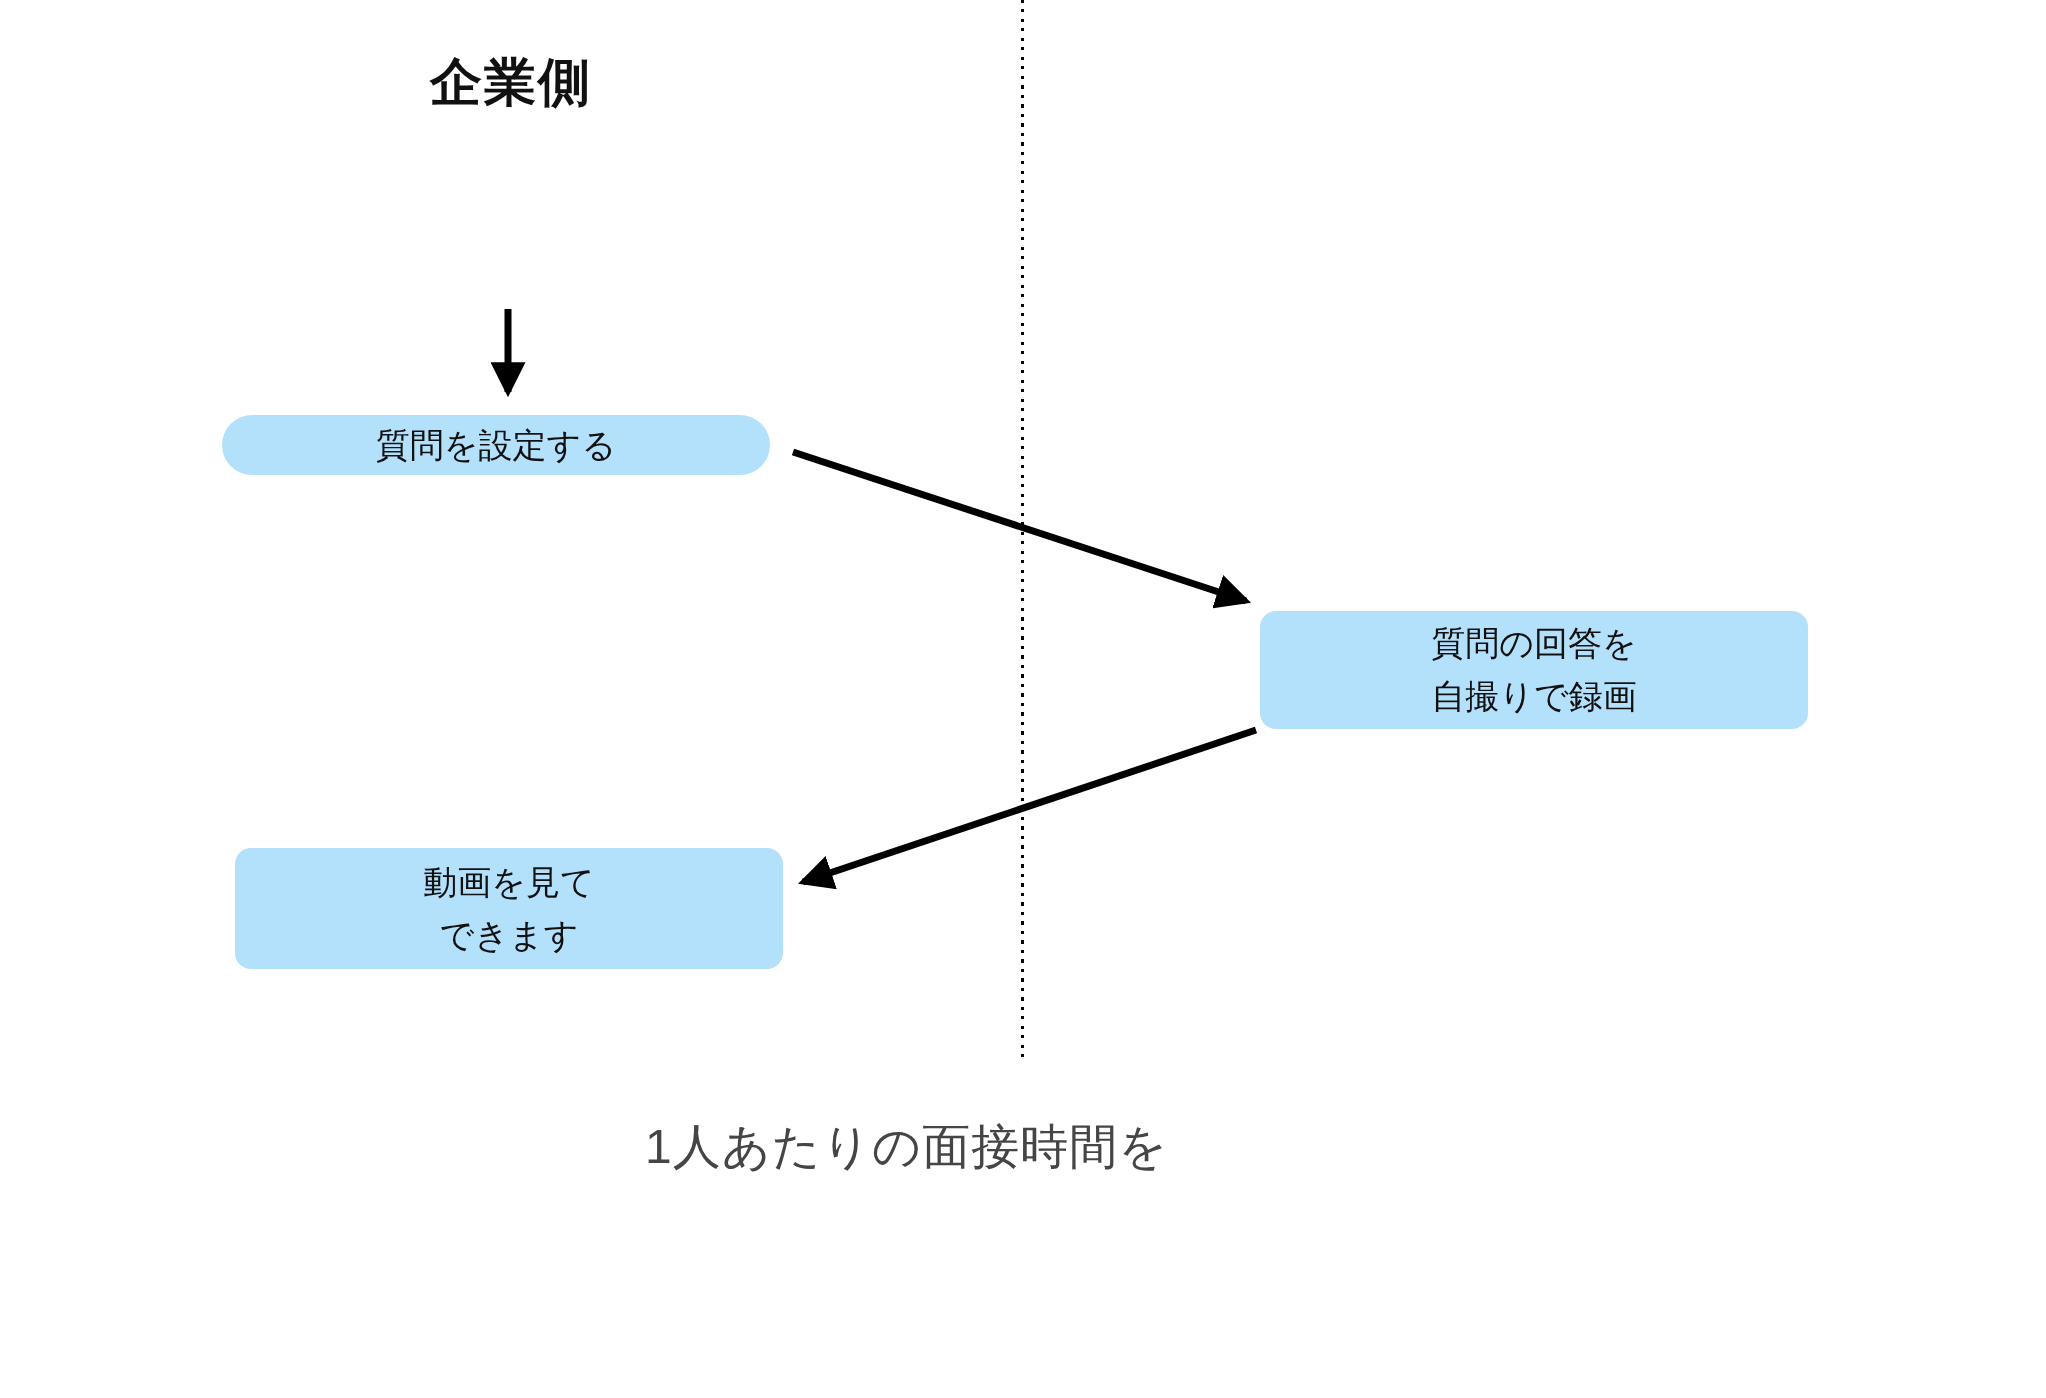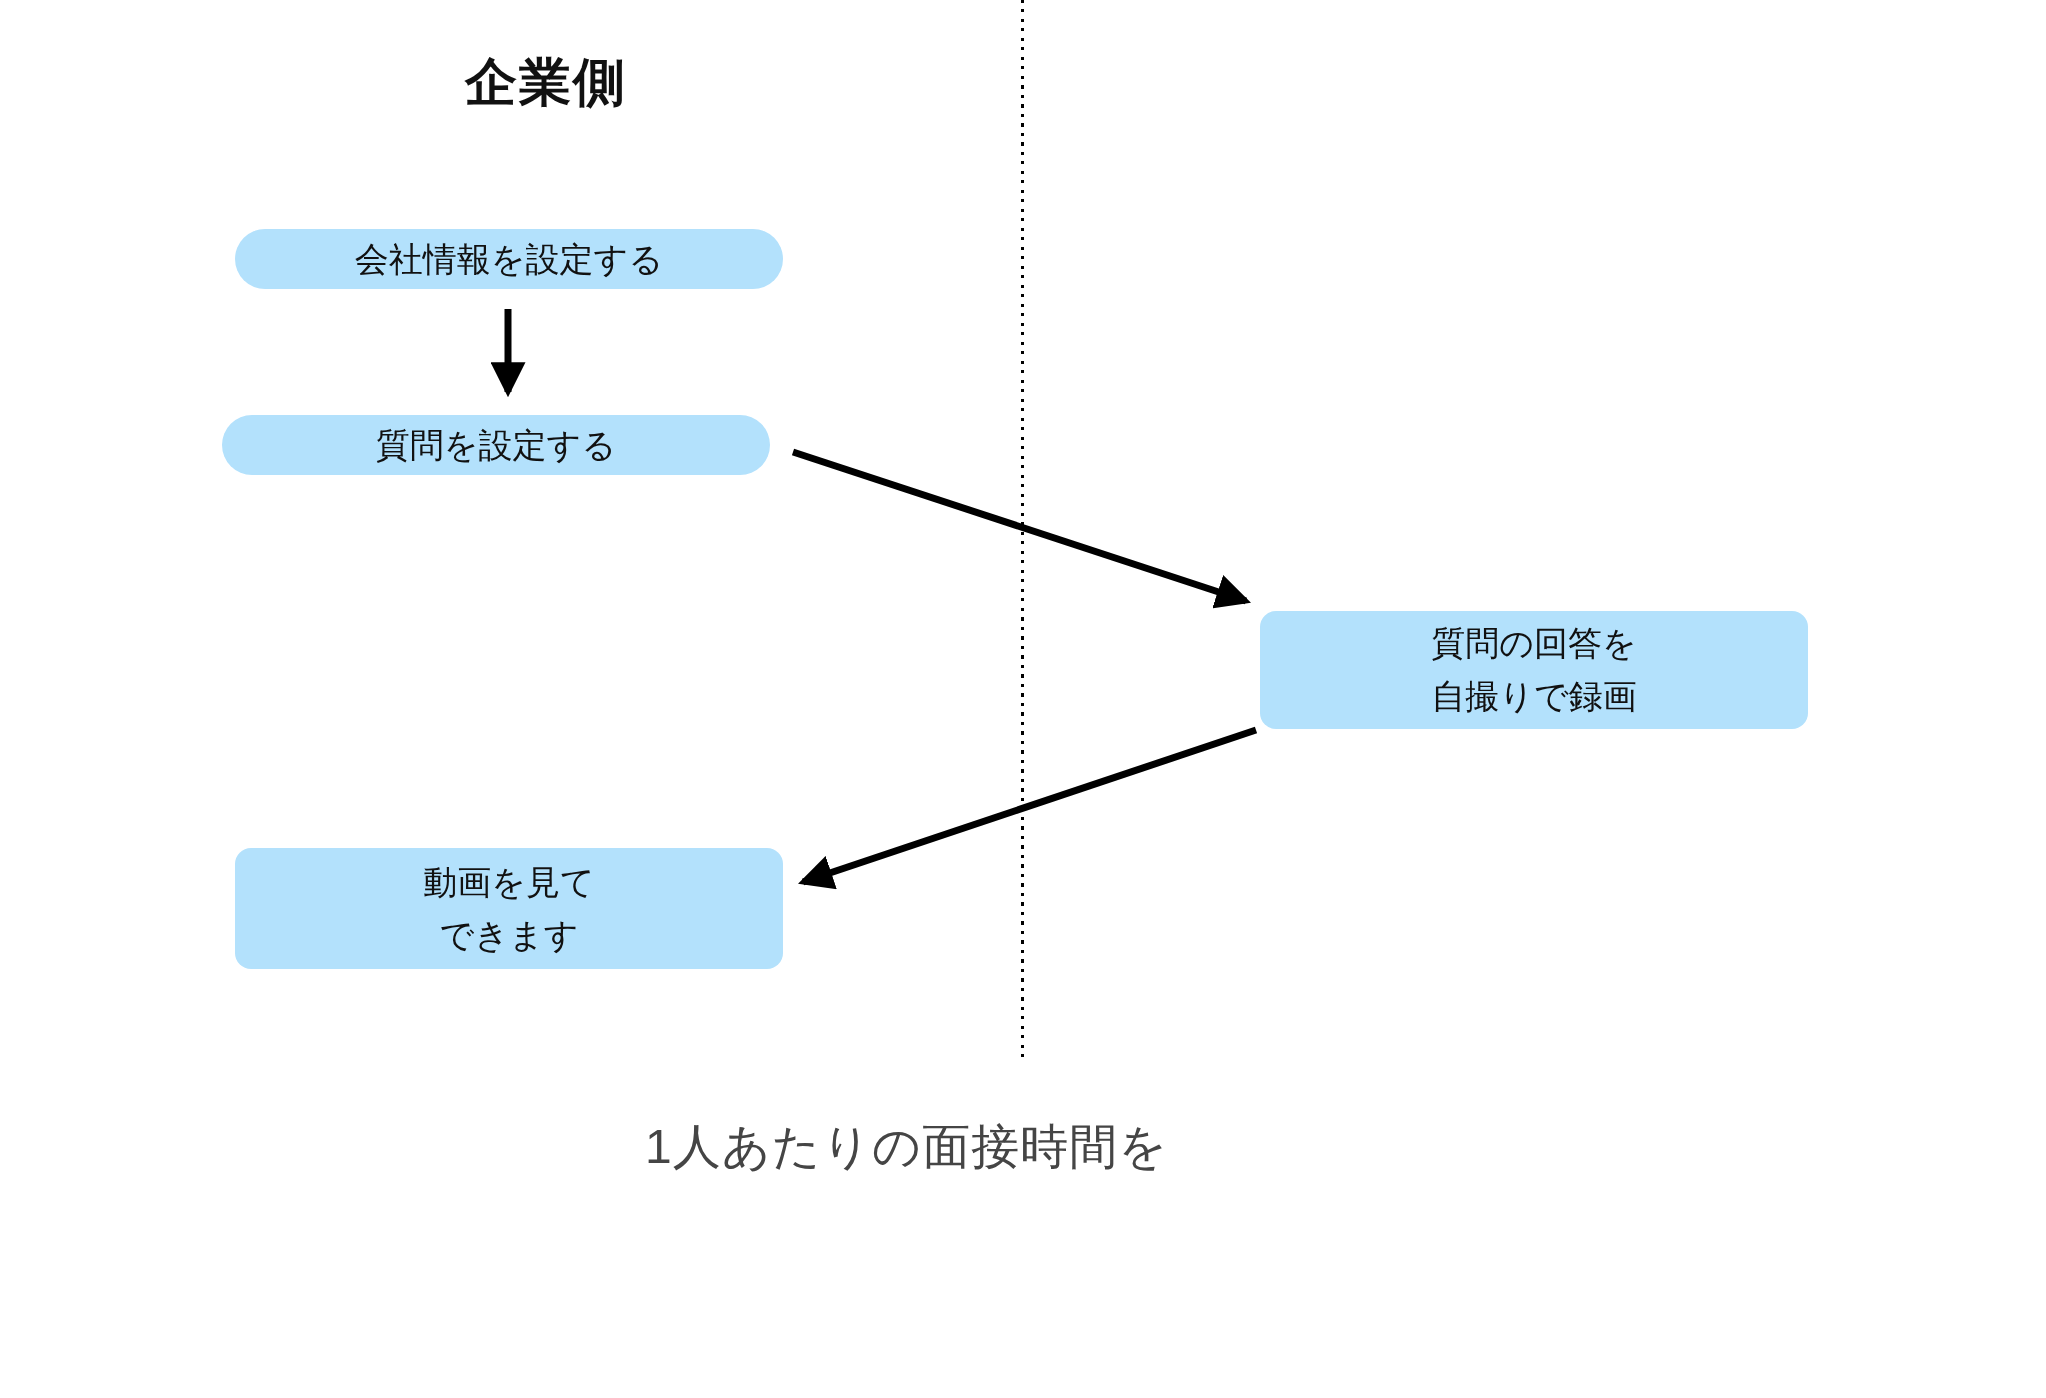--- a/index.html
+++ b/index.html
@@ -9,21 +9,20 @@
     background:#ffffff;
     font-family:"Liberation Sans","DejaVu Sans",sans-serif;
     overflow:hidden;
   }
   
   .col-header{
     position:absolute;top:48px;height:70px;
     display:flex;align-items:center;justify-content:center;
     font-size:52px;font-weight:700;color:#111;
     letter-spacing:2px;
-    margin-left:35px;
   }
   .col-header.left{left:0;width:1022px;}
   .col-header.right{left:1022px;width:1024px;}
 
   
   .divider{
     position:absolute;left:1021px;top:0;width:3px;height:1058px;
     background:repeating-linear-gradient(to bottom,#000 0 3px,transparent 3px 9.5px);
   }
 
@@ -65,23 +64,20 @@
 </style>
 </head>
 <body>
 
 <div class="canvas">
 
   <div class="divider"></div>
 
   <div class="col-header left">企業側</div>
 
-  <div class="node pill" id="box1">
-    <span>会社情報を設定する</span>
-  </div>
 
   <div class="node pill" id="box2">
     <span>質問を設定する</span>
   </div>
 
   <div class="node tall" id="box3">
     <span>質問の回答を</span>
     <span>自撮りで録画</span>
   </div>
 

